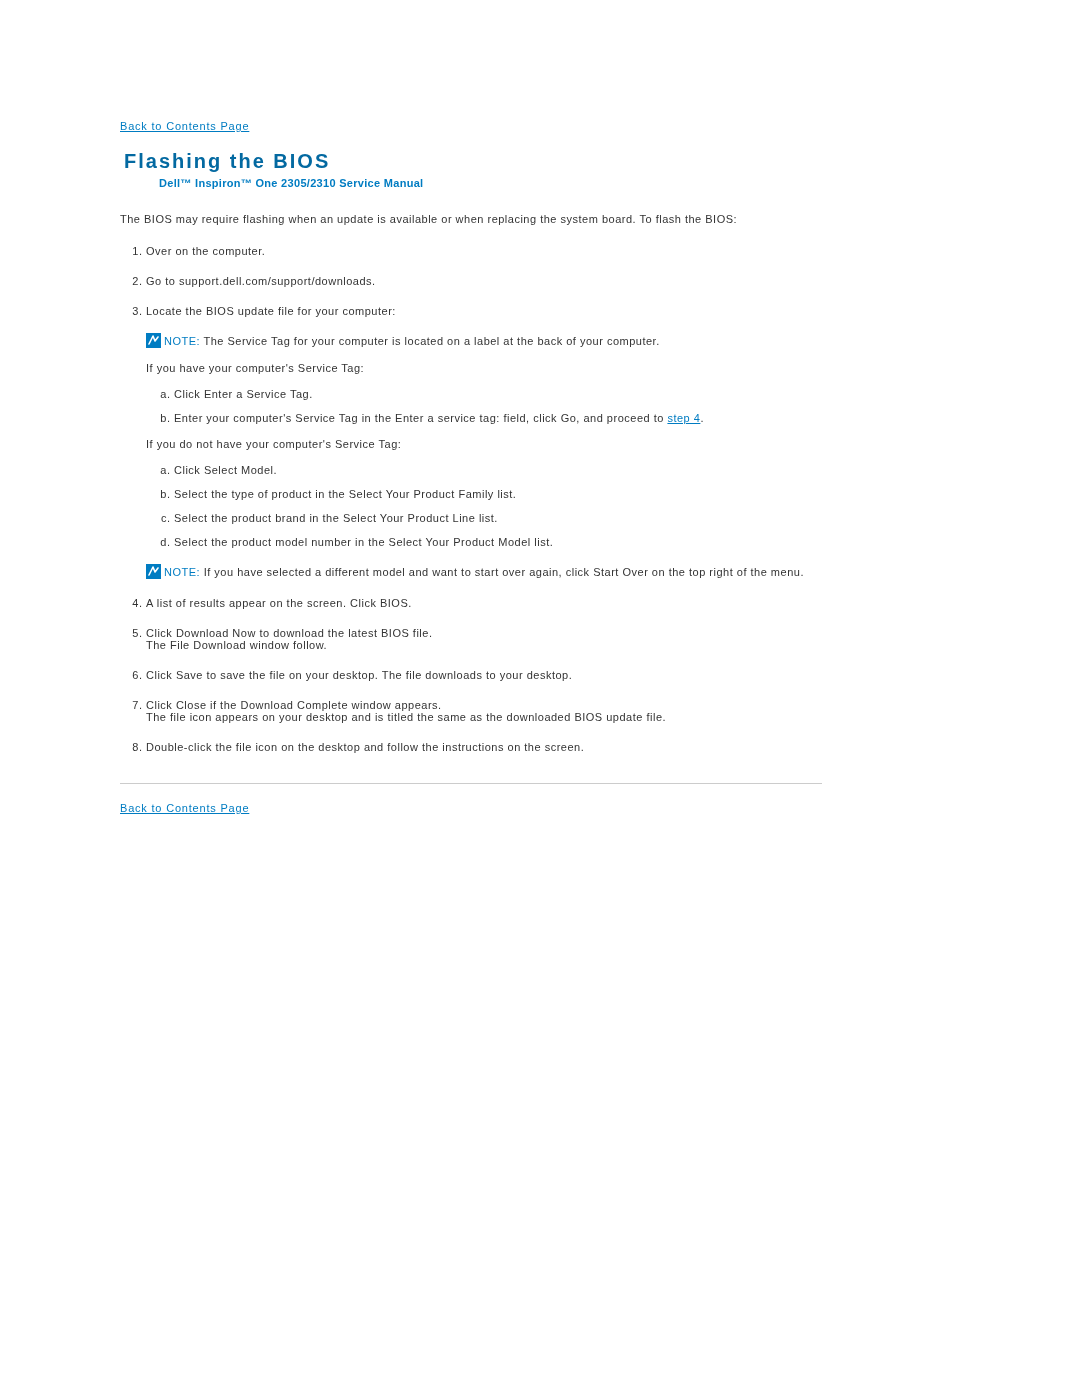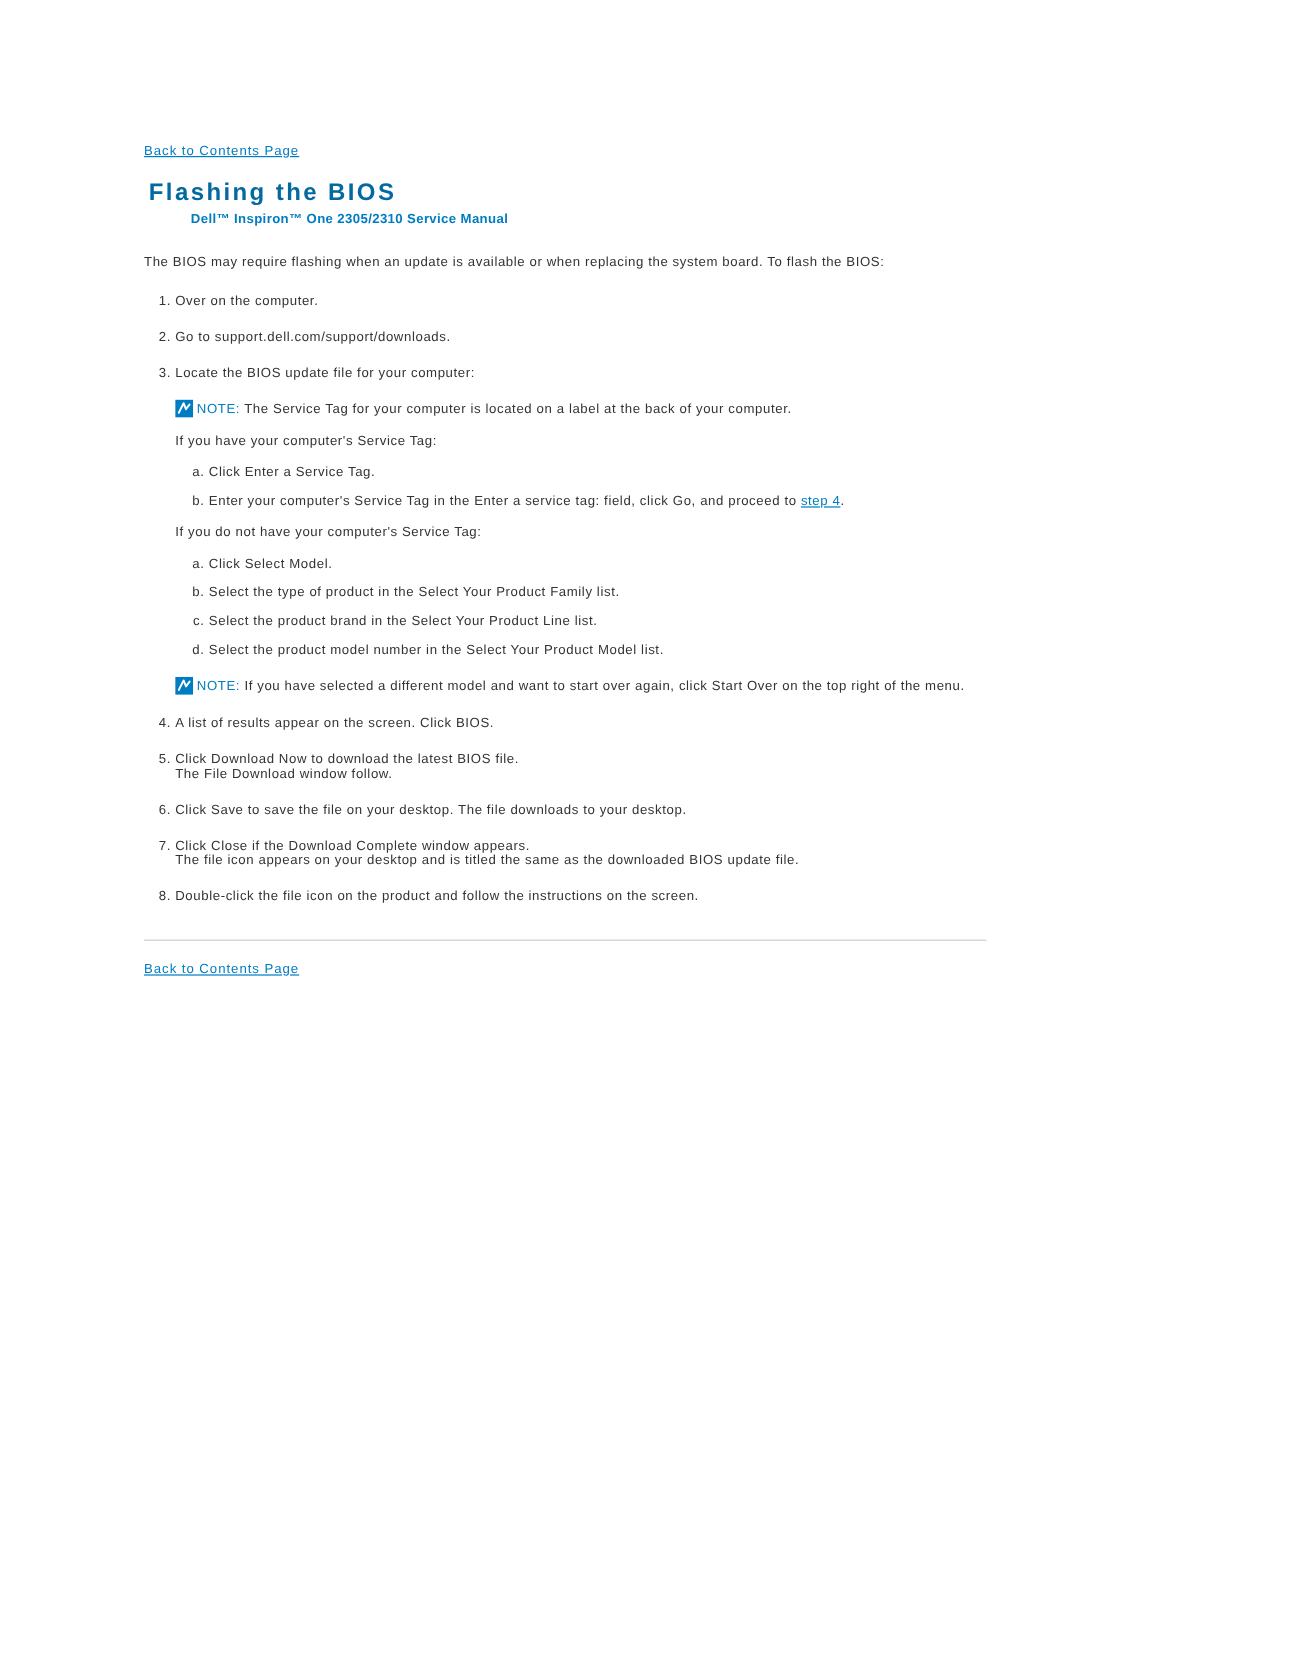--- a/index.html
+++ b/index.html
@@ -164,20 +164,20 @@
     <li>A list of results appear on the screen. Click BIOS.</li>
     <li>
       <span>Click Download Now to download the latest BIOS file.</span>
       <span class="li-second-line">The File Download window follow.</span>
     </li>
     <li>Click Save to save the file on your desktop. The file downloads to your desktop.</li>
     <li>
       <span>Click Close if the Download Complete window appears.</span>
       <span class="li-second-line">The file icon appears on your desktop and is titled the same as the downloaded BIOS update file.</span>
     </li>
-    <li>Double-click the file icon on the product and follow the instructions on the screen.</li>
+    <li>Double-click the file icon on the desktop and follow the instructions on the screen.</li>
   </ol>
 
   <hr class="sep">
 
   <a href="#" class="contents-link">Back to Contents Page</a>
 
 </div>
 
 </body></html>

